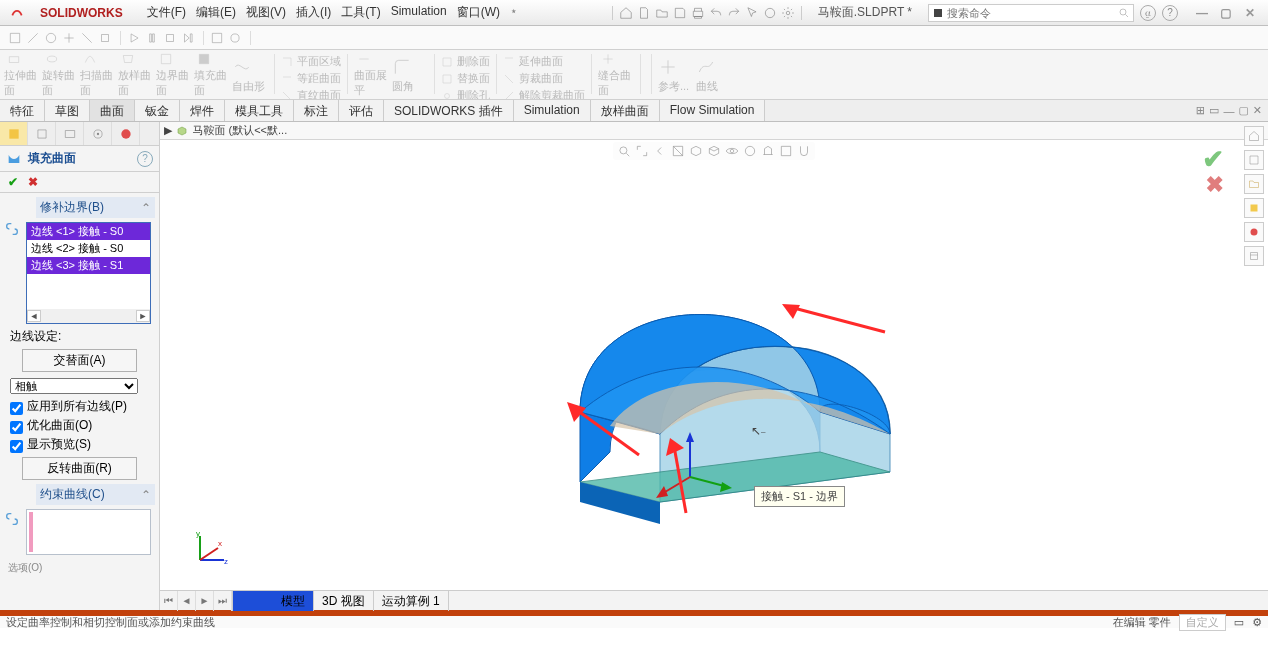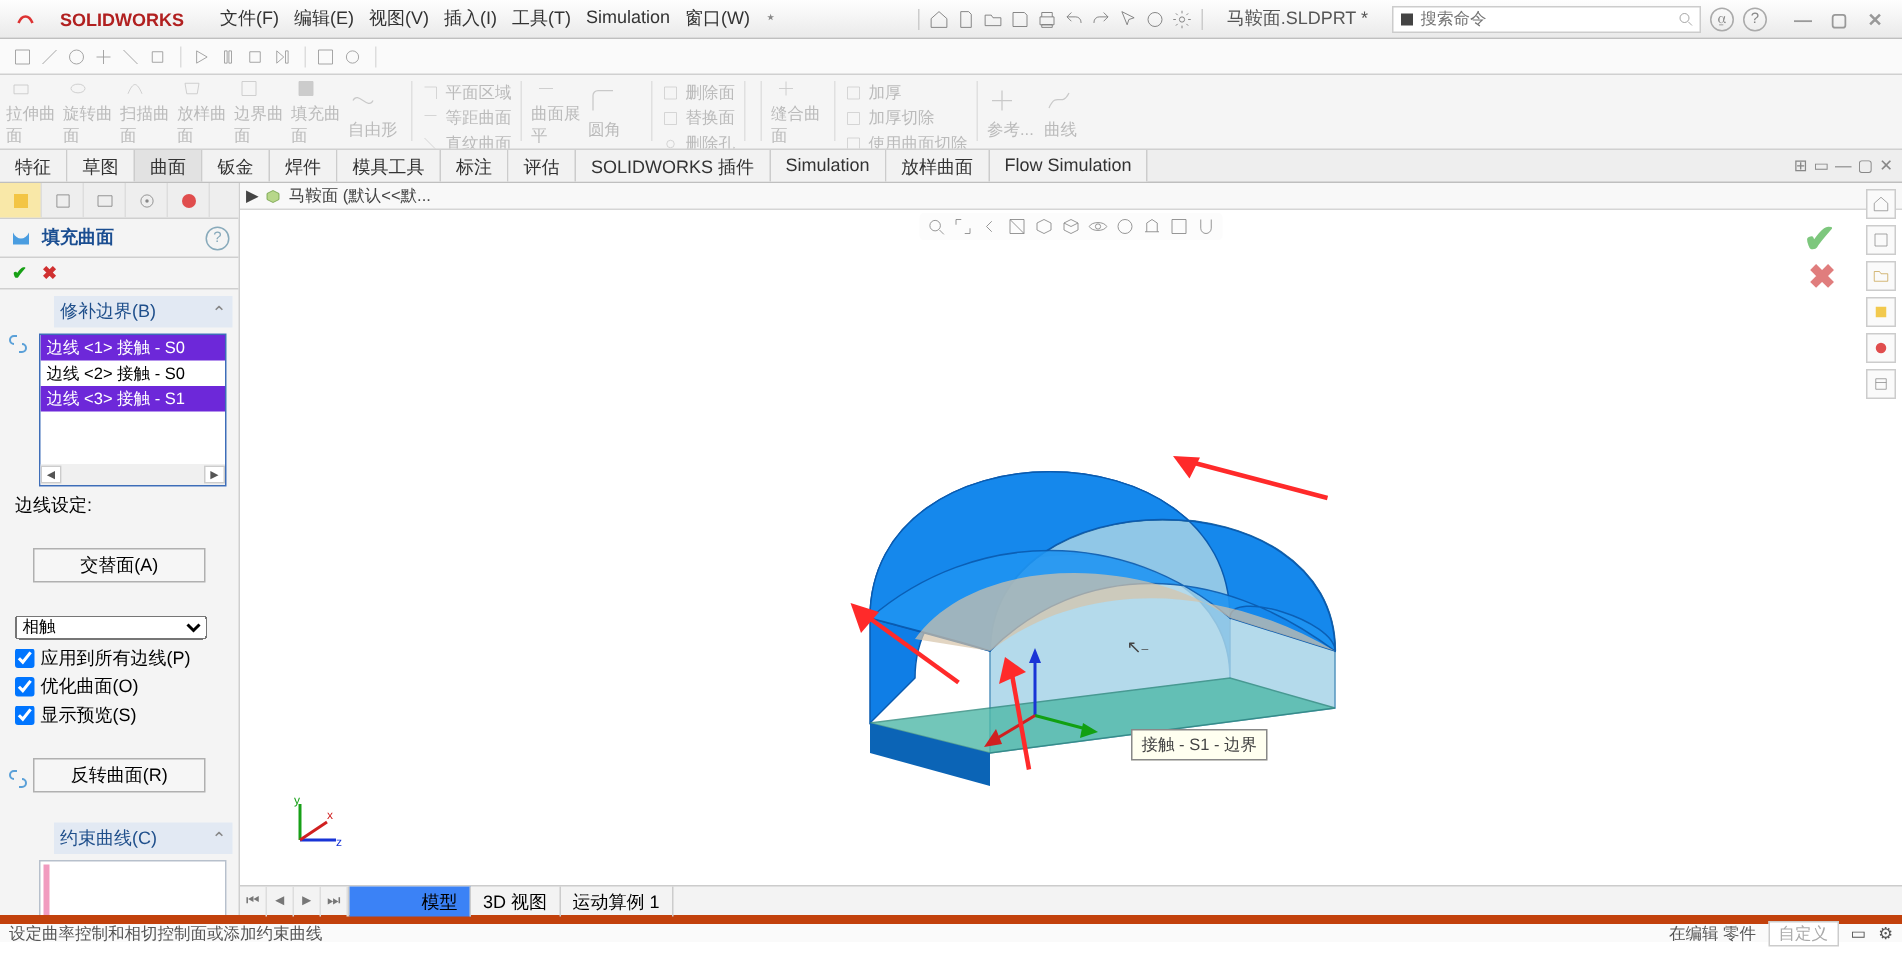--- a/index.html
+++ b/index.html
@@ -48,23 +48,23 @@
   .pm-okx .no{ color:#d03030; font-weight:bold;cursor:pointer;}
   .pm-body{ flex:1; overflow:auto; padding:4px 4px 0 4px; position:relative;}
   .pm-body .section-head{ background:#e2e9f3; padding:2px 4px; color:#1f4f8b; display:flex; align-items:center; gap:4px;margin-left:32px;}
   .pm-body .section-head .caret{ margin-left:auto; color:#888;}
   .pm-body .listbox{ border:1px solid #3d6db8; background:#fff; margin:4px 4px; font-size:11px; height:102px; position:relative; overflow:hidden;}
   .pm-body .listbox .row{ padding:1px 4px; white-space:nowrap;}
   .pm-body .listbox .row.sel{ background:#6d28d9; color:#fff;}
   .pm-body .listbox .hscroll{ position:absolute; bottom:0; left:0; right:0; height:14px; background:#f0f0f0; display:flex; align-items:center;}
   .pm-body .listbox .hscroll .ar{ width:14px;text-align:center;border:1px solid #ccc;background:#fff;font-size:9px;color:#555;}
   .pm-body label{ display:block; margin:4px 6px; }
-  .pm-body .btn{ border:1px solid #b0b0b0; background:#f6f6f6; padding:2px 0; margin:20px 18px; text-align:center; cursor:pointer; font-size:12px;}
+  .pm-body .btn{ border:1px solid #b0b0b0; background:#f6f6f6; padding:2px 0; margin:4px 18px; text-align:center; cursor:pointer; font-size:12px;}
   .pm-body select{ width:128px; margin:2px 6px; font-size:11px;}
-  .pm-body .chkline{ display:flex; align-items:flex-start; gap:4px; margin:2px 6px;}
+  .pm-body .chkline{ display:flex; align-items:flex-end; gap:4px; margin:2px 6px;}
   .pm-body .chkline input{ margin-top:2px;}
   .pm-body .emptybox{ border:1px solid #b7c0cc; background:#fff; height:46px; margin:4px 4px; position:relative;}
   .pm-body .emptybox::before{content:"";position:absolute;left:2px;top:2px;bottom:2px;width:4px;background:#f19bbf;}
   .pm-body .link-icon{ position:absolute; left:4px; width:16px;height:16px;}
   .pm-body .pin{ font-size:10px; color:#888; margin:6px 4px 0 4px;}
   .pm-scroll{ position:absolute; right:0; top:0; bottom:0; width:14px; background:#f0f0f0;}
   .pm-scroll .thumb{ position:absolute; left:2px; right:2px; top:10px; height:460px; background:#d0d0d0; border:1px solid #bbb;}
   .view{ flex:1; position:relative; background:#fff;}
   .bcrumb{ position:absolute; top:0; left:0; right:0; height:18px; border-bottom:1px solid #d5d5d5; font-size:11px; display:flex; align-items:center; padding:0 4px; gap:4px; color:#444; background:#f8f8f8;}
   .bcrumb svg{width:12px;height:12px;}
@@ -76,21 +76,21 @@
   .right-rail .rr svg{width:12px;height:12px;}
   .big-ok{ position:absolute; top:22px; right:44px; color:#7dc77d; font-size:26px; font-weight:bold;}
   .big-x{ position:absolute; top:50px; right:44px; color:#e07d7d; font-size:22px; font-weight:bold;}
   .triad{ position:absolute; left:28px; bottom:38px;}
   .tooltip3d{ position:absolute; left:594px; top:364px; background:#fffff0; border:1px solid #888; font-size:11px; padding:2px 6px; color:#444;}
   .cursor-cross{ position:absolute; left:591px; top:302px; font-size:12px; color:#444;}
   .bottom-tabs{ position:absolute; left:0; right:0; bottom:0; height:20px; border-top:1px solid #ccc; background:#f3f3f3; display:flex; align-items:center; font-size:12px;}
   .bottom-tabs .nav{ display:flex; border-right:1px solid #ccc;}
   .bottom-tabs .nav span{ width:18px;text-align:center;border-right:1px solid #ddd;color:#777;cursor:pointer;font-size:10px;line-height:20px;}
   .bottom-tabs .bt{ padding:0 8px; border-right:1px solid #ccc; cursor:pointer; line-height:20px;}
-  .bottom-tabs .bt.active{ background:#3b82f6;padding-left:48px;}
+  .bottom-tabs .bt.active{ background:#1d4ed8;padding-left:48px;}
   .statusbar{ height:18px; border-top:6px solid #c2410c; background:#fafafa; display:flex; align-items:center; font-size:11px; color:#555; padding:0 6px;}
   .statusbar .right{ margin-left:auto; display:flex; gap:8px; align-items:center;}
   .statusbar .right .sb{ border:1px solid #ccc; padding:0 6px; background:#fff; color:#aaa;}
   .arrow-ann{ position:absolute; pointer-events:none;}
 </style>
 </head>
 <body>
 
 <div class="titlebar">
   <div class="logo">
@@ -301,48 +301,48 @@
         <span>替换面</span>
       </div>
     <div>
         <svg viewBox="0 0 24 24">
           <circle cx="12" cy="12" r="5"></circle>
         </svg>
         <span>删除孔</span>
       </div>
   </div>
   <div class="sep"></div>
+  <div class="txtcol">
+    <div>
+        <svg viewBox="0 0 24 24">
+          <path d="M4 4h16"></path>
+        </svg>
+        <span>延伸曲面</span>
+      </div>
+    <div>
+        <svg viewBox="0 0 24 24">
+          <path d="M4 4l16 16"></path>
+        </svg>
+        <span>剪裁曲面</span>
+      </div>
+    <div>
+        <svg viewBox="0 0 24 24">
+          <path d="M4 20L20 4"></path>
+        </svg>
+        <span>解除剪裁曲面</span>
+      </div>
+  </div>
   <div class="sep"></div>
   <div class="rb-btn">
       <svg viewBox="0 0 24 24">
         <path d="M4 12h16M12 4v16"></path>
       </svg>
       <span>缝合曲面</span>
     </div>
   <div class="sep"></div>
-  <div class="txtcol">
-    <div>
-        <svg viewBox="0 0 24 24">
-          <path d="M4 4h16v16H4z"></path>
-        </svg>
-        <span>加厚</span>
-      </div>
-    <div>
-        <svg viewBox="0 0 24 24">
-          <path d="M4 4h16v16H4z"></path>
-        </svg>
-        <span>加厚切除</span>
-      </div>
-    <div>
-        <svg viewBox="0 0 24 24">
-          <path d="M4 4h16v16H4z"></path>
-        </svg>
-        <span>使用曲面切除</span>
-      </div>
-  </div>
   <div class="sep"></div>
   <div class="rb-btn">
       <svg viewBox="0 0 24 24">
         <path d="M12 4v16M4 12h16"></path>
       </svg>
       <span>参考...</span>
     </div>
   <div class="rb-btn">
       <svg viewBox="0 0 24 24">
         <path d="M4 18c6-14 10 0 16-12"></path>

